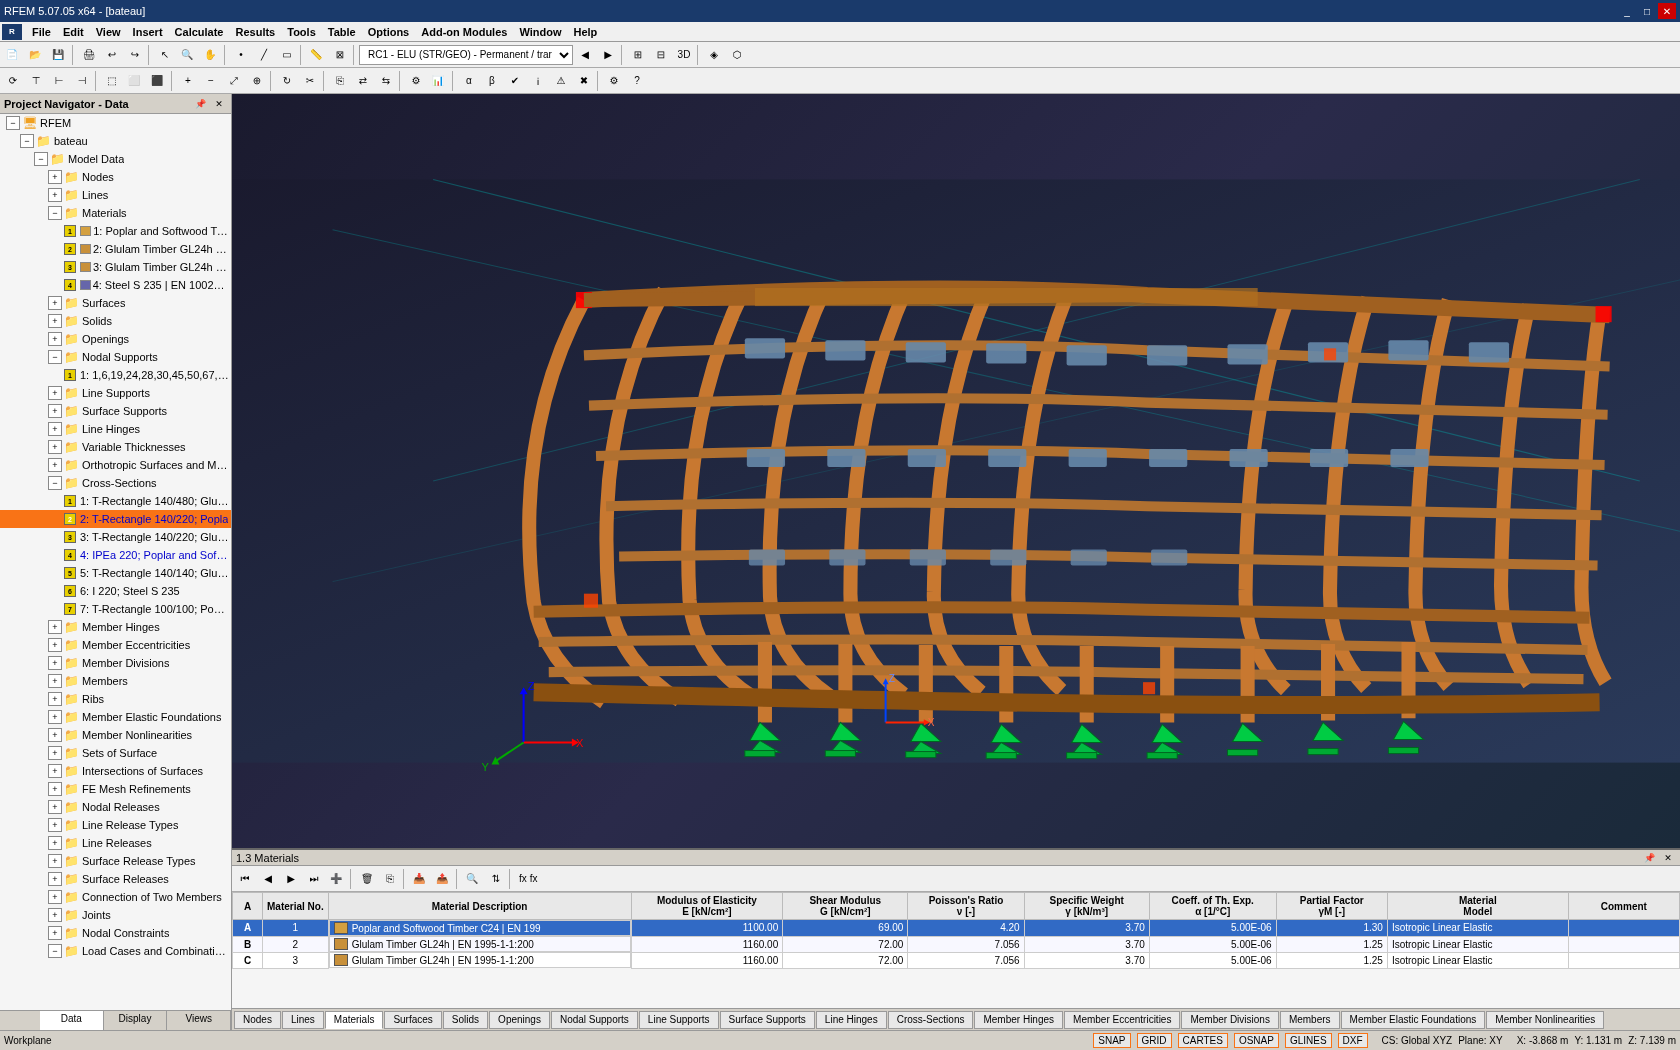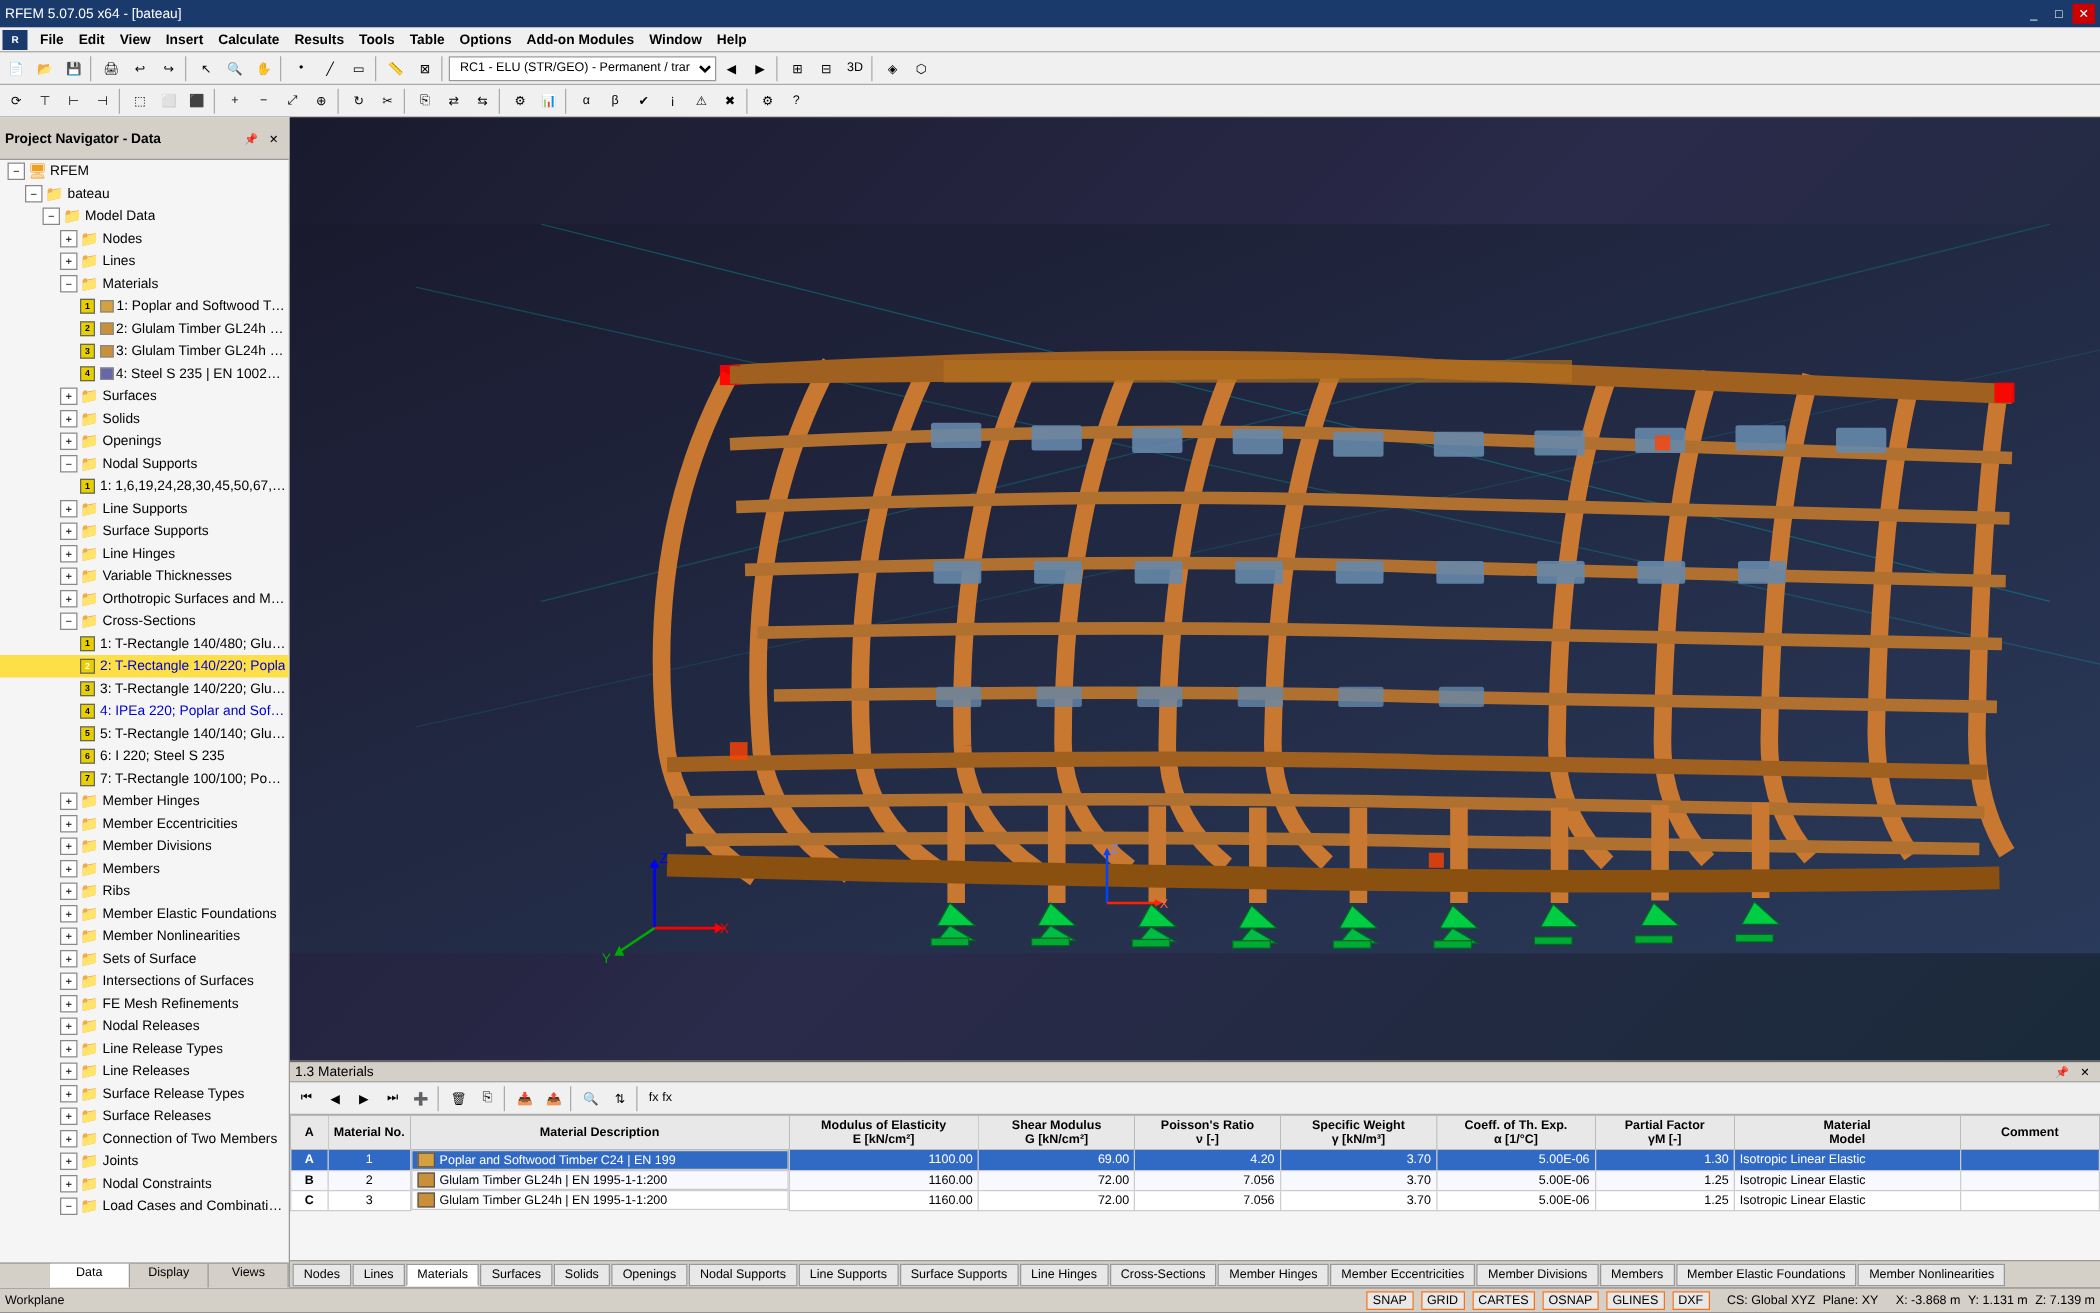--- a/index.html
+++ b/index.html
@@ -18,24 +18,24 @@
     .toolbar { background: #f0f0f0; height: 26px; display: flex; align-items: center; padding: 1px 2px; border-bottom: 1px solid #aaa; flex-wrap: nowrap; overflow: hidden; gap: 1px; }
     .tb-btn { width: 22px; height: 22px; border: 1px solid transparent; background: transparent; cursor: pointer; display: flex; align-items: center; justify-content: center; font-size: 10px; }
     .tb-sep { width: 4px; height: 20px; border-left: 1px solid #aaa; margin: 0 1px; }
     .tb-dropdown { height: 20px; padding: 1px 4px; border: 1px solid #999; background: white; font-size: 10px; min-width: 200px; }
     
     
     #main-layout { display: flex; height: calc(1050px - 22px - 20px - 26px - 26px - 20px); }
     
     
     #navigator { width: 232px; background: #f5f5f5; border-right: 1px solid #999; display: flex; flex-direction: column; }
-    #nav-header { background: #d4d0c8; padding: 2px 4px; font-size: 11px; font-weight: bold; border-bottom: 1px solid #999; display: flex; align-items: center; justify-content: space-between; height: 34px; }
+    #nav-header { background: #d4d0c8; padding: 2px 4px; font-size: 11px; font-weight: bold; border-bottom: 1px solid #999; display: flex; align-items: center; justify-content: space-between; height: 20px; }
     #nav-tree { flex: 1; overflow-y: auto; overflow-x: hidden; font-size: 11px; }
     .tree-item { padding: 1px 0; cursor: pointer; white-space: nowrap; overflow: hidden; text-overflow: ellipsis; }
-    .tree-item.selected { background: #fde047; color: white; }
+    .tree-item.selected { background: #f97316; color: white; }
     .tree-row { display: flex; align-items: center; padding: 1px 2px; }
     .tree-indent { display: inline-block; width: 14px; flex-shrink: 0; }
     .tree-expander { width: 14px; height: 14px; display: inline-flex; align-items: center; justify-content: center; cursor: pointer; flex-shrink: 0; border: 1px solid #888; background: white; font-size: 9px; margin-right: 2px; }
     .tree-icon { width: 16px; height: 14px; display: inline-flex; align-items: center; justify-content: center; flex-shrink: 0; margin-right: 2px; }
     .tree-label { font-size: 11px; overflow: hidden; text-overflow: ellipsis; }
     .tree-label.blue { color: #0000cc; }
     
     
     #viewport-area { flex: 1; display: flex; flex-direction: column; background: #333; }
     #viewport { flex: 1; background: #2a2a3a; position: relative; overflow: hidden; }

